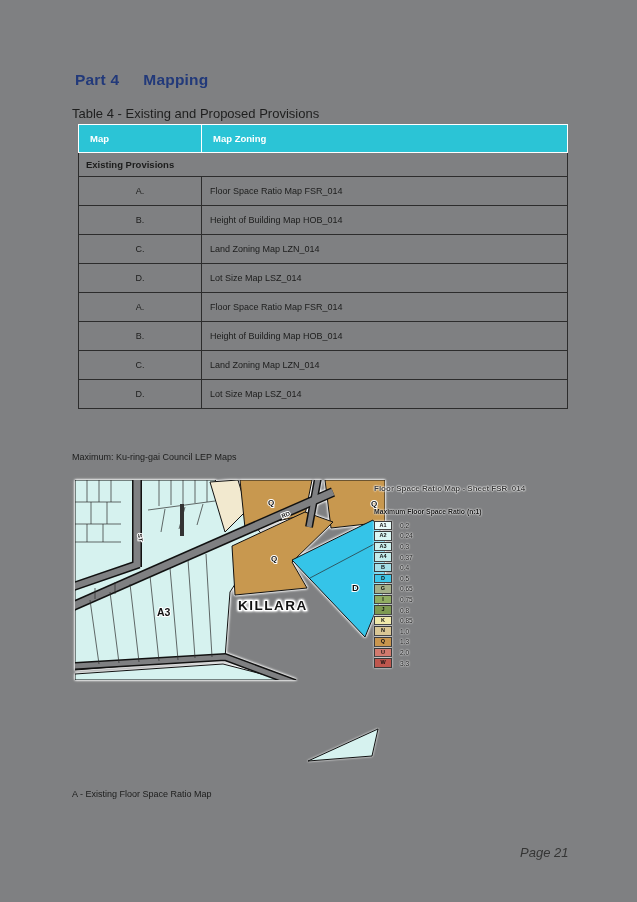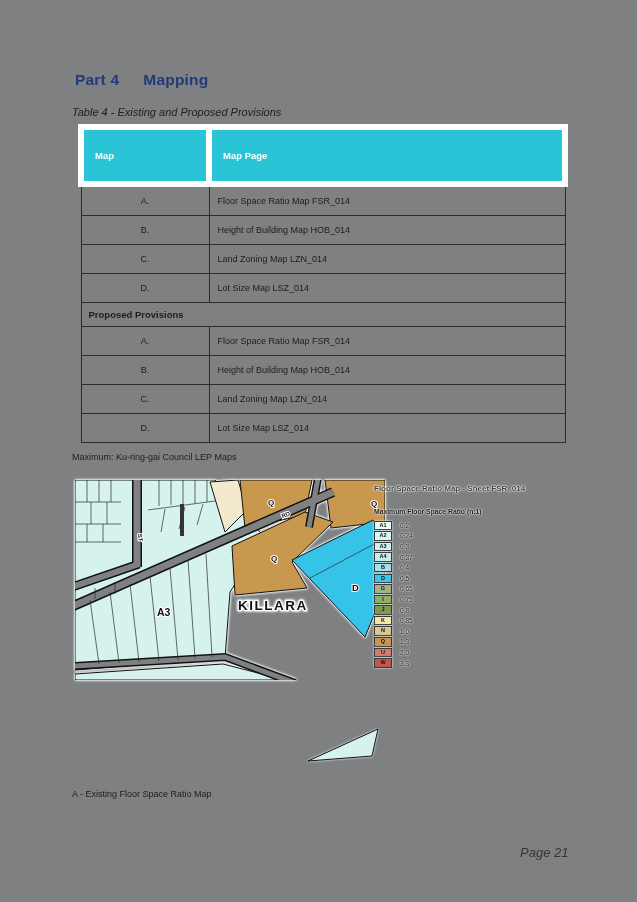--- a/index.html
+++ b/index.html
@@ -14,31 +14,31 @@
 
   .h1{
     position:absolute;left:75px;top:71px;
     font-size:15.5px;font-weight:bold;color:#22397a;
     letter-spacing:.2px;
   }
   .h1 .t2{margin-left:24px;}
 
   .tbl-caption{
     position:absolute;left:72px;top:106px;
-    font-size:11px;font-style:italic;color:#1e1e1e;
+    font-size:13px;color:#1e1e1e;
   }
 
   table.maptable{
     position:absolute;left:78px;top:124px;width:490px;
     border-collapse:collapse;table-layout:fixed;
   }
   .maptable th{
     background:#2bc4d6;color:#ffffff;
     font-size:9.5px;font-weight:bold;text-align:left;
-    padding:20px 11px;border:6px solid #ffffff;
+    padding:8px 11px;border:1px solid #ffffff;
   }
   .maptable .col-map{width:100px;}
   .maptable td{
     border:1px solid #2c2c2c;font-size:9px;color:#1c1c1c;
     padding:9px 8px;background:transparent;
   }
   .maptable td.section{font-weight:bold;font-size:9.5px;padding:6px 7px;}
   .maptable td.letter{text-align:center;}
 
   .source-note{
@@ -100,40 +100,40 @@
   <div class="h1">
     <span>Part 4</span><span class="t2">Mapping</span>
   </div>
 
   <div class="tbl-caption">Table 4 - Existing and Proposed Provisions</div>
 
   <table class="maptable">
     <tbody>
         <tr>
       <th class="col-map">Map</th>
-      <th>Map Page</th>
+      <th>Map Zoning</th>
+    </tr>
+    <tr>
+      <td class="section" colspan="2">Existing Provisions</td>
     </tr>
     <tr>
       <td class="letter">A.</td>
       <td>Floor Space Ratio Map FSR_014</td>
     </tr>
     <tr>
       <td class="letter">B.</td>
       <td>Height of Building Map HOB_014</td>
     </tr>
     <tr>
       <td class="letter">C.</td>
       <td>Land Zoning Map LZN_014</td>
     </tr>
     <tr>
       <td class="letter">D.</td>
       <td>Lot Size Map LSZ_014</td>
-    </tr>
-    <tr>
-      <td class="section" colspan="2">Proposed Provisions</td>
     </tr>
     <tr>
       <td class="letter">A.</td>
       <td>Floor Space Ratio Map FSR_014</td>
     </tr>
     <tr>
       <td class="letter">B.</td>
       <td>Height of Building Map HOB_014</td>
     </tr>
     <tr>

